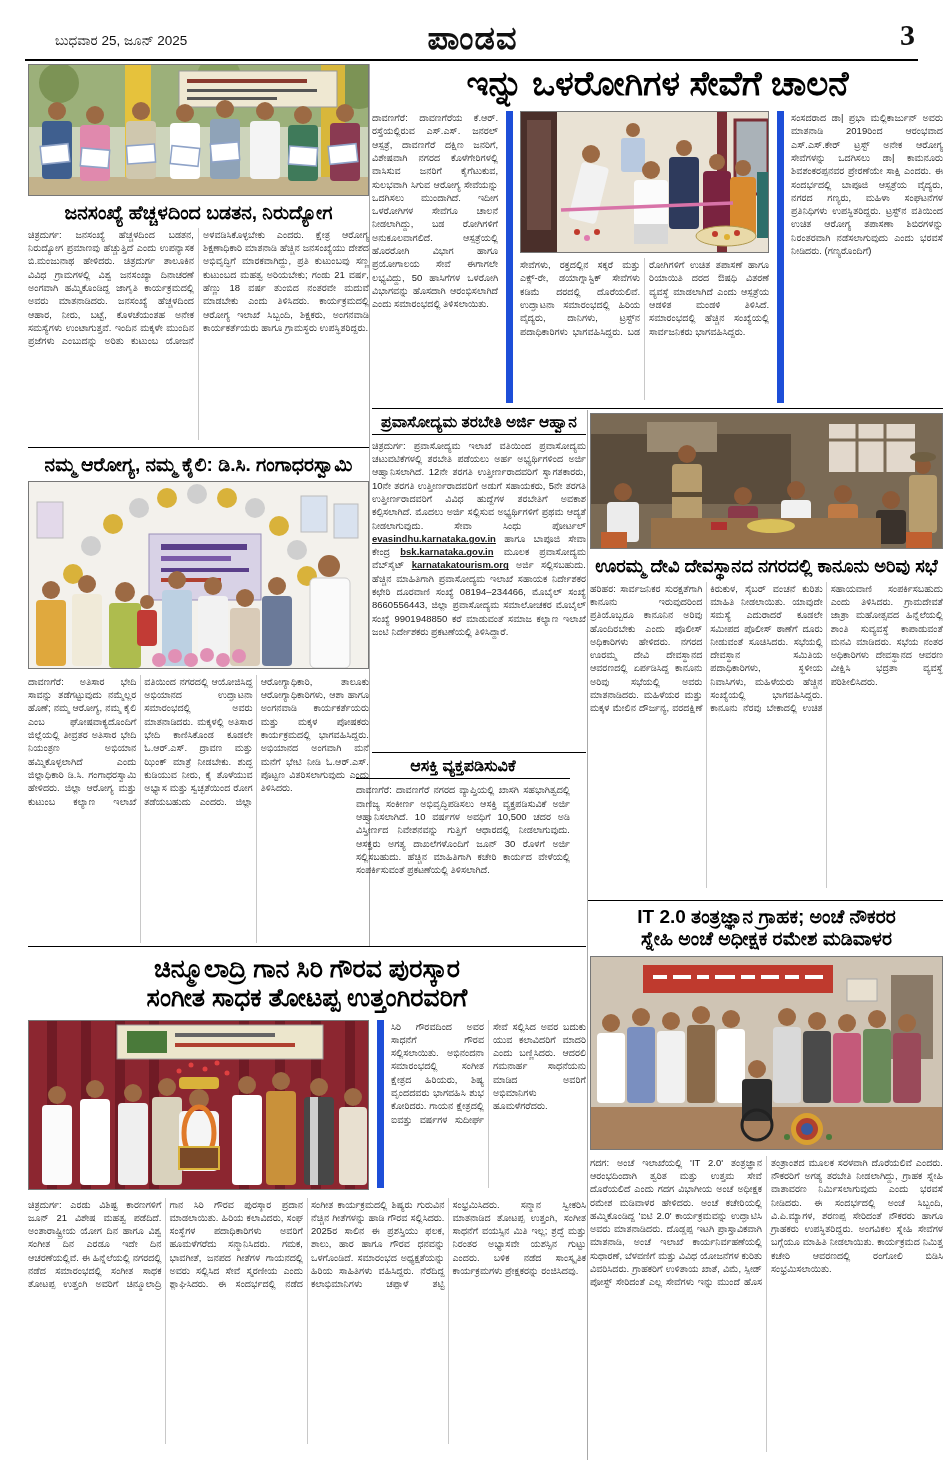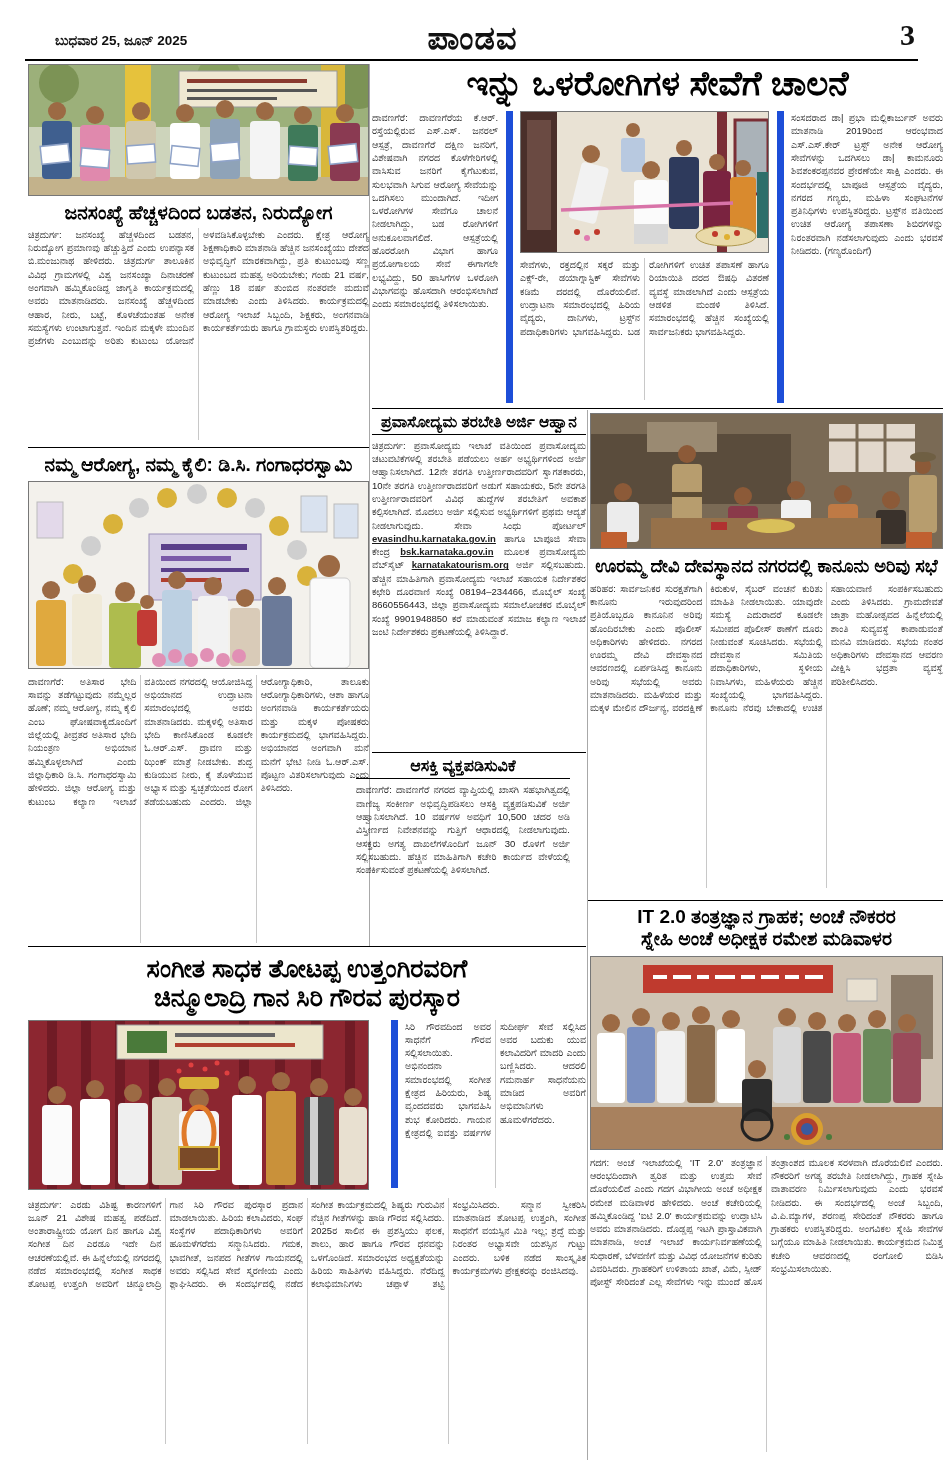--- a/index.html
+++ b/index.html
@@ -1,20 +1,20 @@
 <!DOCTYPE html>
 <html><head>
 <meta charset="utf-8">
 <style>
   html,body{margin:0;padding:0;background:#e8e8e8;}
   .page{position:relative;width:945px;height:1474px;background:#ffffff;margin:0 auto;
         font-family:"Liberation Sans",sans-serif;color:#111;overflow:hidden;}
   
   .hdr-rule{position:absolute;left:25px;top:59px;width:893px;border-top:2.5px solid #000;}
-  .hdr-date{position:absolute;left:55px;top:33px;font-size:13.5px;font-weight:bold;}
+  .hdr-date{position:absolute;left:55px;top:33px;font-size:13.5px;font-weight:normal;}
   .masthead{position:absolute;left:0;right:0;top:20px;text-align:center;font-size:32px;font-weight:800;letter-spacing:1px;}
   .pageno{position:absolute;right:30px;top:18px;font-size:30px;font-family:"Liberation Serif",serif;font-weight:bold;}
   
   .art{position:absolute;}
   .hl{font-weight:bold;color:#000;text-align:center;line-height:1.15;}
   .body{font-size:9.5px;line-height:1.4;text-align:justify;color:#1a1a1a;overflow:hidden;}
   .cols2{column-count:2;column-gap:9px;column-rule:1px solid #c8c8c8;}
   .cols3{column-count:3;column-gap:8px;column-rule:1px solid #c8c8c8;}
   .cols4{column-count:4;column-gap:8px;column-rule:1px solid #c8c8c8;}
   .photo{border:1px solid #777;overflow:hidden;background:#ddd;}
@@ -236,24 +236,24 @@
         <rect x="10" y="118" width="26" height="16" fill="#c06030"></rect>
           <rect x="315" y="118" width="26" height="16" fill="#c06030"></rect>
       </svg>
     </div>
     <div class="hl" style="font-size:18px;margin:7px 0 5px;">ಊರಮ್ಮ ದೇವಿ ದೇವಸ್ಥಾನದ ನಗರದಲ್ಲಿ ಕಾನೂನು ಅರಿವು ಸಭೆ</div>
     <div class="body cols3" style="height:306px;">ಹರಿಹರ: ಸಾರ್ವಜನಿಕರ ಸುರಕ್ಷತೆಗಾಗಿ ಕಾನೂನು ಇರುವುದರಿಂದ ಪ್ರತಿಯೊಬ್ಬರೂ ಕಾನೂನಿನ ಅರಿವು ಹೊಂದಿರಬೇಕು ಎಂದು ಪೊಲೀಸ್ ಅಧಿಕಾರಿಗಳು ಹೇಳಿದರು. ನಗರದ ಊರಮ್ಮ ದೇವಿ ದೇವಸ್ಥಾನದ ಆವರಣದಲ್ಲಿ ಏರ್ಪಡಿಸಿದ್ದ ಕಾನೂನು ಅರಿವು ಸಭೆಯಲ್ಲಿ ಅವರು ಮಾತನಾಡಿದರು. ಮಹಿಳೆಯರ ಮತ್ತು ಮಕ್ಕಳ ಮೇಲಿನ ದೌರ್ಜನ್ಯ, ವರದಕ್ಷಿಣೆ ಕಿರುಕುಳ, ಸೈಬರ್ ವಂಚನೆ ಕುರಿತು ಮಾಹಿತಿ ನೀಡಲಾಯಿತು. ಯಾವುದೇ ಸಮಸ್ಯೆ ಎದುರಾದರೆ ಕೂಡಲೇ ಸಮೀಪದ ಪೊಲೀಸ್ ಠಾಣೆಗೆ ದೂರು ನೀಡುವಂತೆ ಸೂಚಿಸಿದರು. ಸಭೆಯಲ್ಲಿ ದೇವಸ್ಥಾನ ಸಮಿತಿಯ ಪದಾಧಿಕಾರಿಗಳು, ಸ್ಥಳೀಯ ನಿವಾಸಿಗಳು, ಮಹಿಳೆಯರು ಹೆಚ್ಚಿನ ಸಂಖ್ಯೆಯಲ್ಲಿ ಭಾಗವಹಿಸಿದ್ದರು. ಕಾನೂನು ನೆರವು ಬೇಕಾದಲ್ಲಿ ಉಚಿತ ಸಹಾಯವಾಣಿ ಸಂಪರ್ಕಿಸಬಹುದು ಎಂದು ತಿಳಿಸಿದರು. ಗ್ರಾಮದೇವತೆ ಜಾತ್ರಾ ಮಹೋತ್ಸವದ ಹಿನ್ನೆಲೆಯಲ್ಲಿ ಶಾಂತಿ ಸುವ್ಯವಸ್ಥೆ ಕಾಪಾಡುವಂತೆ ಮನವಿ ಮಾಡಿದರು. ಸಭೆಯ ನಂತರ ಅಧಿಕಾರಿಗಳು ದೇವಸ್ಥಾನದ ಆವರಣ ವೀಕ್ಷಿಸಿ ಭದ್ರತಾ ವ್ಯವಸ್ಥೆ ಪರಿಶೀಲಿಸಿದರು.</div>
   </div>
 
   <div class="art" style="left:28px;top:950px;width:558px;height:510px;">
     <div class="hl" style="font-size:25px;margin:4px 0 8px;">
+      <div>ಚಿನ್ಮೂಲಾದ್ರಿ ಗಾನ ಸಿರಿ ಗೌರವ ಪುರಸ್ಕಾರ</div>
       <div>ಸಂಗೀತ ಸಾಧಕ ತೋಟಪ್ಪ ಉತ್ತಂಗಿರವರಿಗೆ</div>
-      <div>ಚಿನ್ಮೂಲಾದ್ರಿ ಗಾನ ಸಿರಿ ಗೌರವ ಪುರಸ್ಕಾರ</div>
-    </div>
-    <div style="display:flex;gap:22px;">
+    </div>
+    <div style="display:flex;gap:8px;">
       <div class="photo" style="width:339px;height:168px;flex:0 0 auto;">
         <svg viewBox="0 0 339 168" width="100%" height="100%" preserveAspectRatio="none">
           <rect width="339" height="168" fill="#8c2630"></rect>
           <rect x="18" width="10" height="168" fill="#701b25"></rect>
             <rect x="52" width="10" height="168" fill="#701b25"></rect>
             <rect x="86" width="10" height="168" fill="#701b25"></rect>
             <rect x="120" width="10" height="168" fill="#701b25"></rect>
             <rect x="210" width="10" height="168" fill="#701b25"></rect>
             <rect x="246" width="10" height="168" fill="#701b25"></rect>
             <rect x="282" width="10" height="168" fill="#701b25"></rect>

